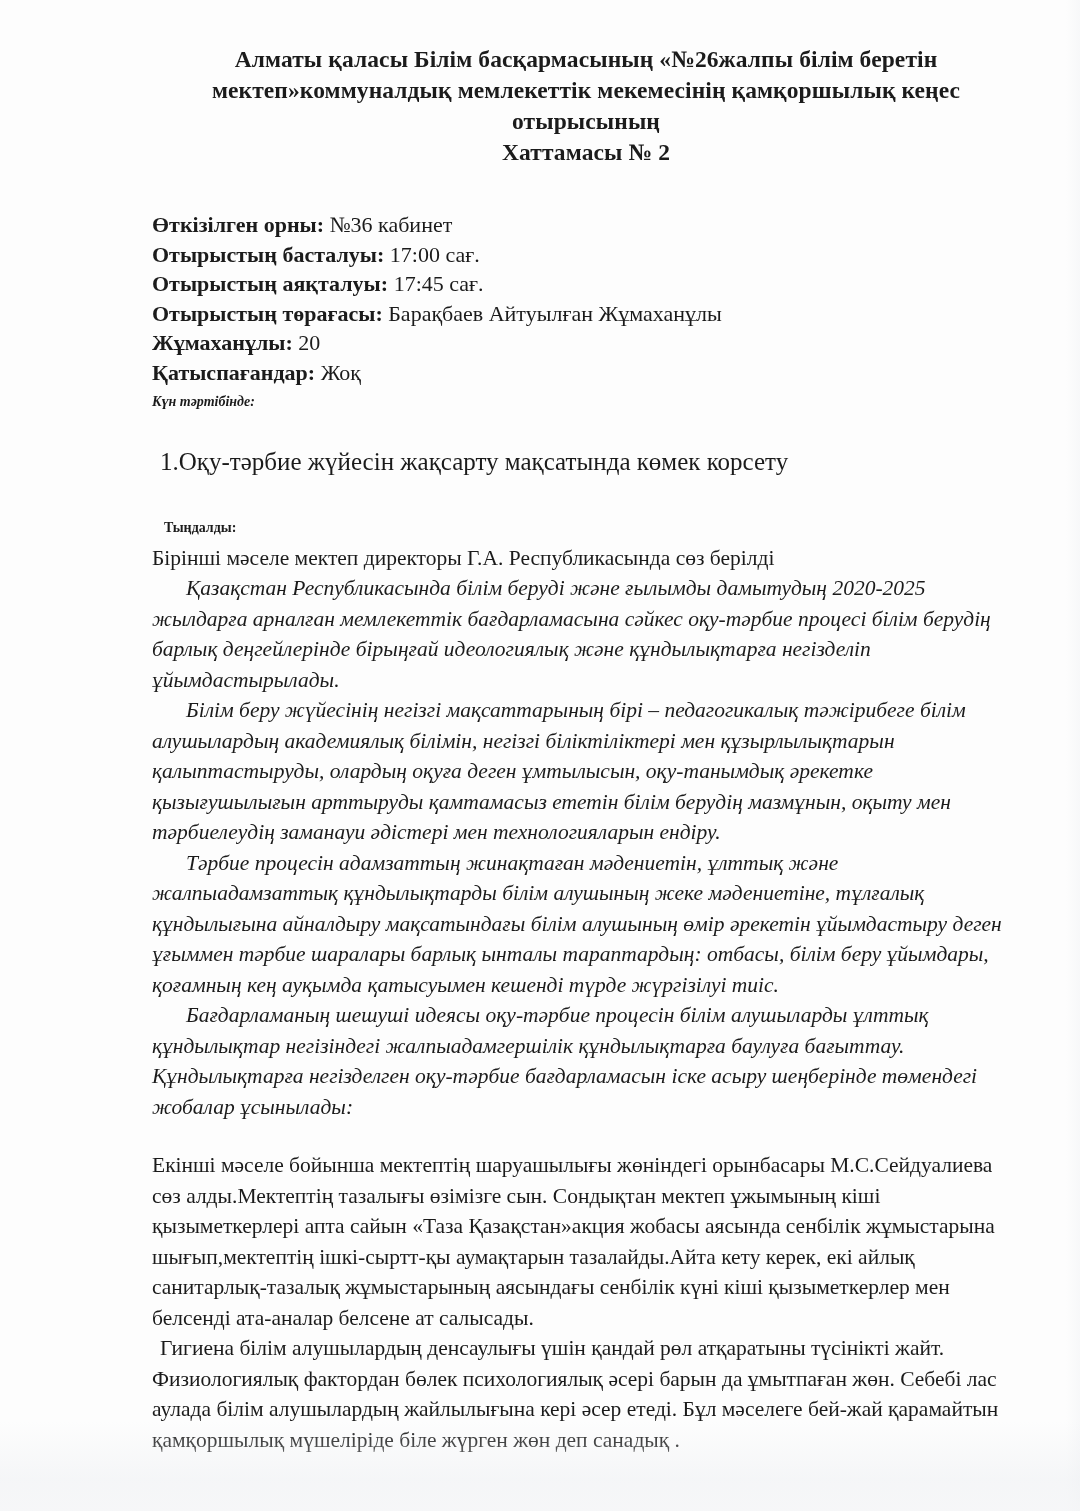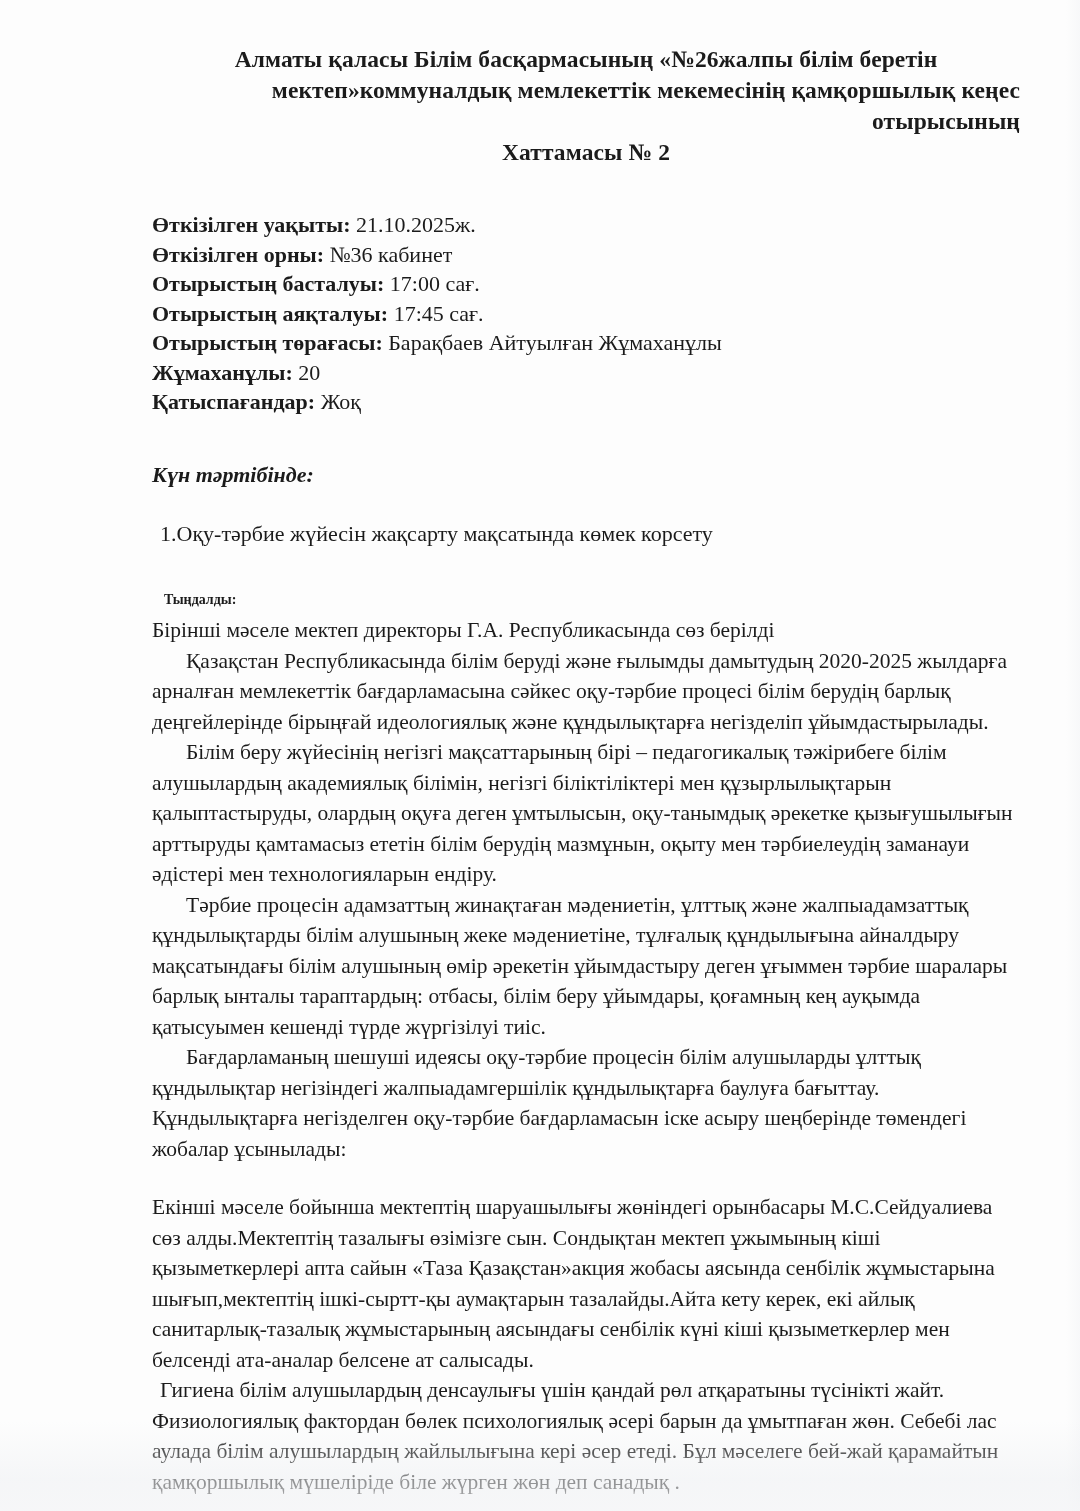--- a/index.html
+++ b/index.html
@@ -49,84 +49,80 @@
   
   .doc-title {
     font-weight: bold;
     font-size: 23.5px;
     line-height: 31px;
     text-align: center;
     letter-spacing: 0.1px;
     margin: 0 0 16px 0;
   }
   .doc-title .t-line1 { display: block; }
-  .doc-title .t-line2 { display: block; text-align: right; }
+  .doc-title .t-line2 { display: block; text-align: center; }
   .doc-title .t-line3 { display: block; text-align: center; }
 
   
   .meta {
     margin-top: 42px;
     font-size: 22px;
     line-height: 29.5px;
   }
   .meta-row { white-space: nowrap; }
   .meta-label { font-weight: bold; }
   .meta-value { font-weight: normal; }
   .agenda-heading {
     font-weight: bold;
     font-style: italic;
-    font-size: 22px;
+    font-size: 14px;
     line-height: 29.5px;
-    margin-top: 43px;
   }
 
   
   .agenda-list {
     margin-top: 30px;
-    font-size: 22px;
+    font-size: 25px;
     line-height: 30px;
   }
   .agenda-item { margin: 0; }
   .agenda-item.first { text-indent: 8px; }
 
   
   .section-heading {
     font-weight: bold;
     font-size: 14px;
     line-height: 30px;
     margin-top: 36px;
   }
   .section-heading.indented { text-indent: 12px; }
 
   .para {
     font-size: 21.5px;
     line-height: 30.5px;
     margin: 0;
   }
-  .para.indent { text-indent: 34px; }
+  .para.indent { text-indent: 34px; font-style: italic; }
   .block-gap { height: 28px; }
 </style>
 </head>
 <body>
 
 <div class="page">
 
   <div class="content">
 
     <div class="doc-title">
       <span class="t-line1">Алматы қаласы Білім басқармасының  «№26жалпы білім беретін</span>
       <span class="t-line2">мектеп»коммуналдық мемлекеттік мекемесінің қамқоршылық кеңес отырысының</span>
       <span class="t-line3">Хаттамасы № 2</span>
     </div>
 
     <div class="meta">
 
-      <div class="meta-row">
-        <span class="meta-label">Өткізілген уақыты:</span><span class="meta-value"> 21.10.2025ж.</span>
-      </div>
 
       <div class="meta-row">
         <span class="meta-label">Өткізілген орны:</span><span class="meta-value"> №36 кабинет</span>
       </div>
 
       <div class="meta-row">
         <span class="meta-label">Отырыстың басталуы:</span><span class="meta-value"> 17:00 сағ.</span>
       </div>
 
       <div class="meta-row">

